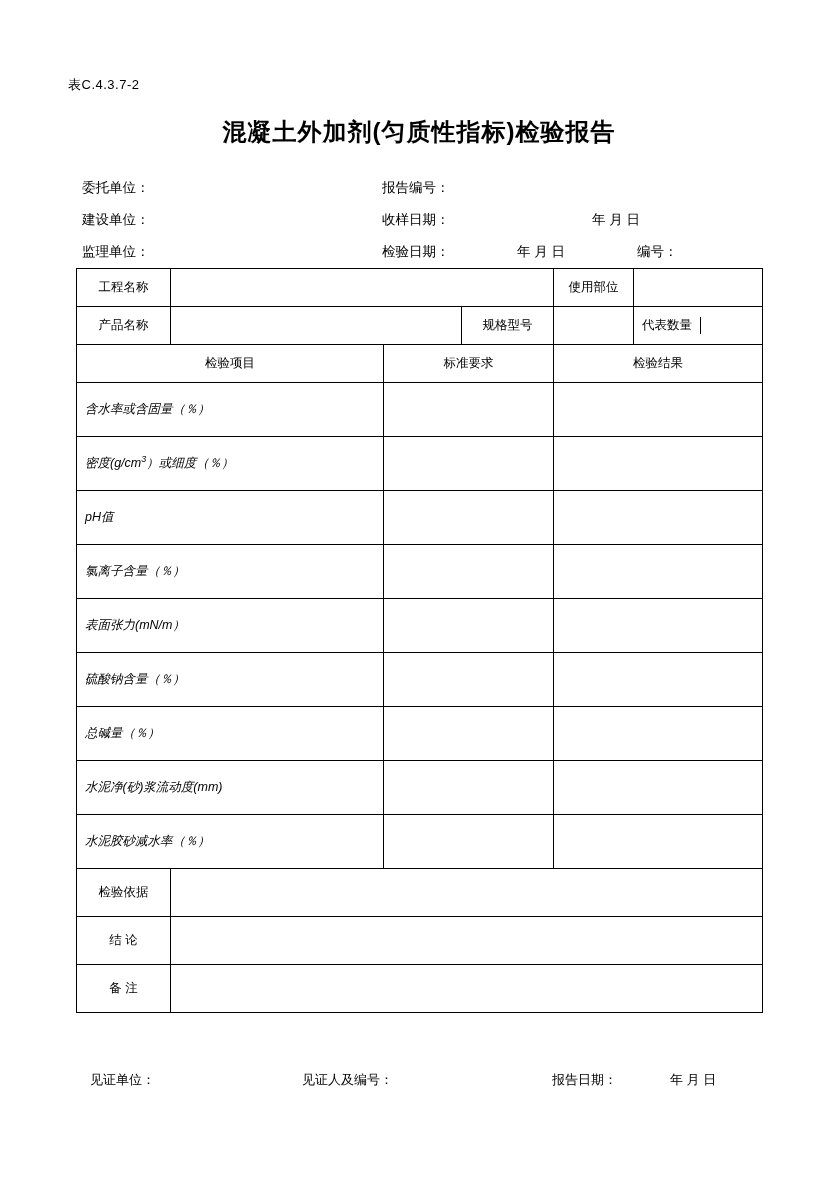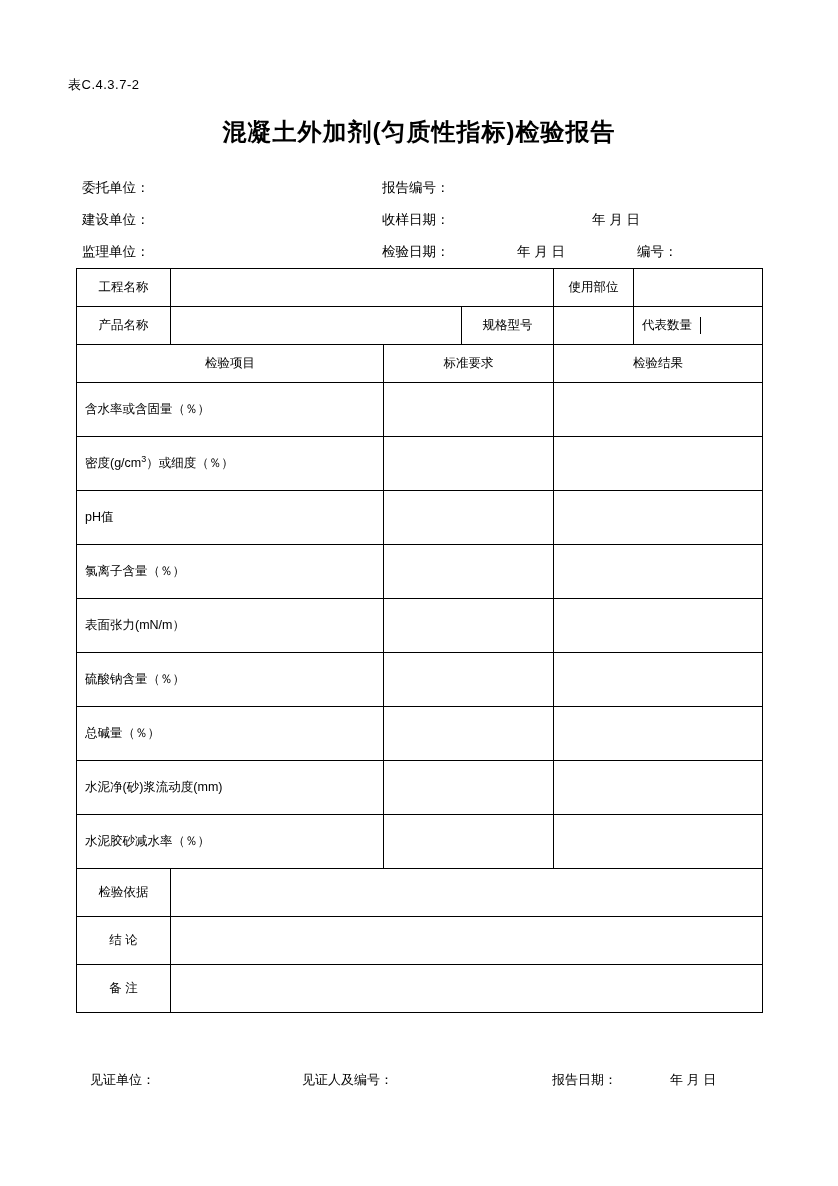--- a/index.html
+++ b/index.html
@@ -70,21 +70,21 @@
   }
   td.lbl-center {
     text-align: center;
   }
   td.lbl-left {
     text-align: left;
     padding-left: 12px;
   }
   .r-info { height: 38px; }
   .r-header { height: 38px; }
-  .r-item { height: 54px; }
+  .r-item { height: 54px; font-style: italic; }
   .r-foot { height: 48px; }
   .sub {
     font-size: 9px;
     vertical-align: super;
   }
   .foot-rows {
     position: absolute;
     left: 82px;
     top: 1064px;
     width: 680px;

